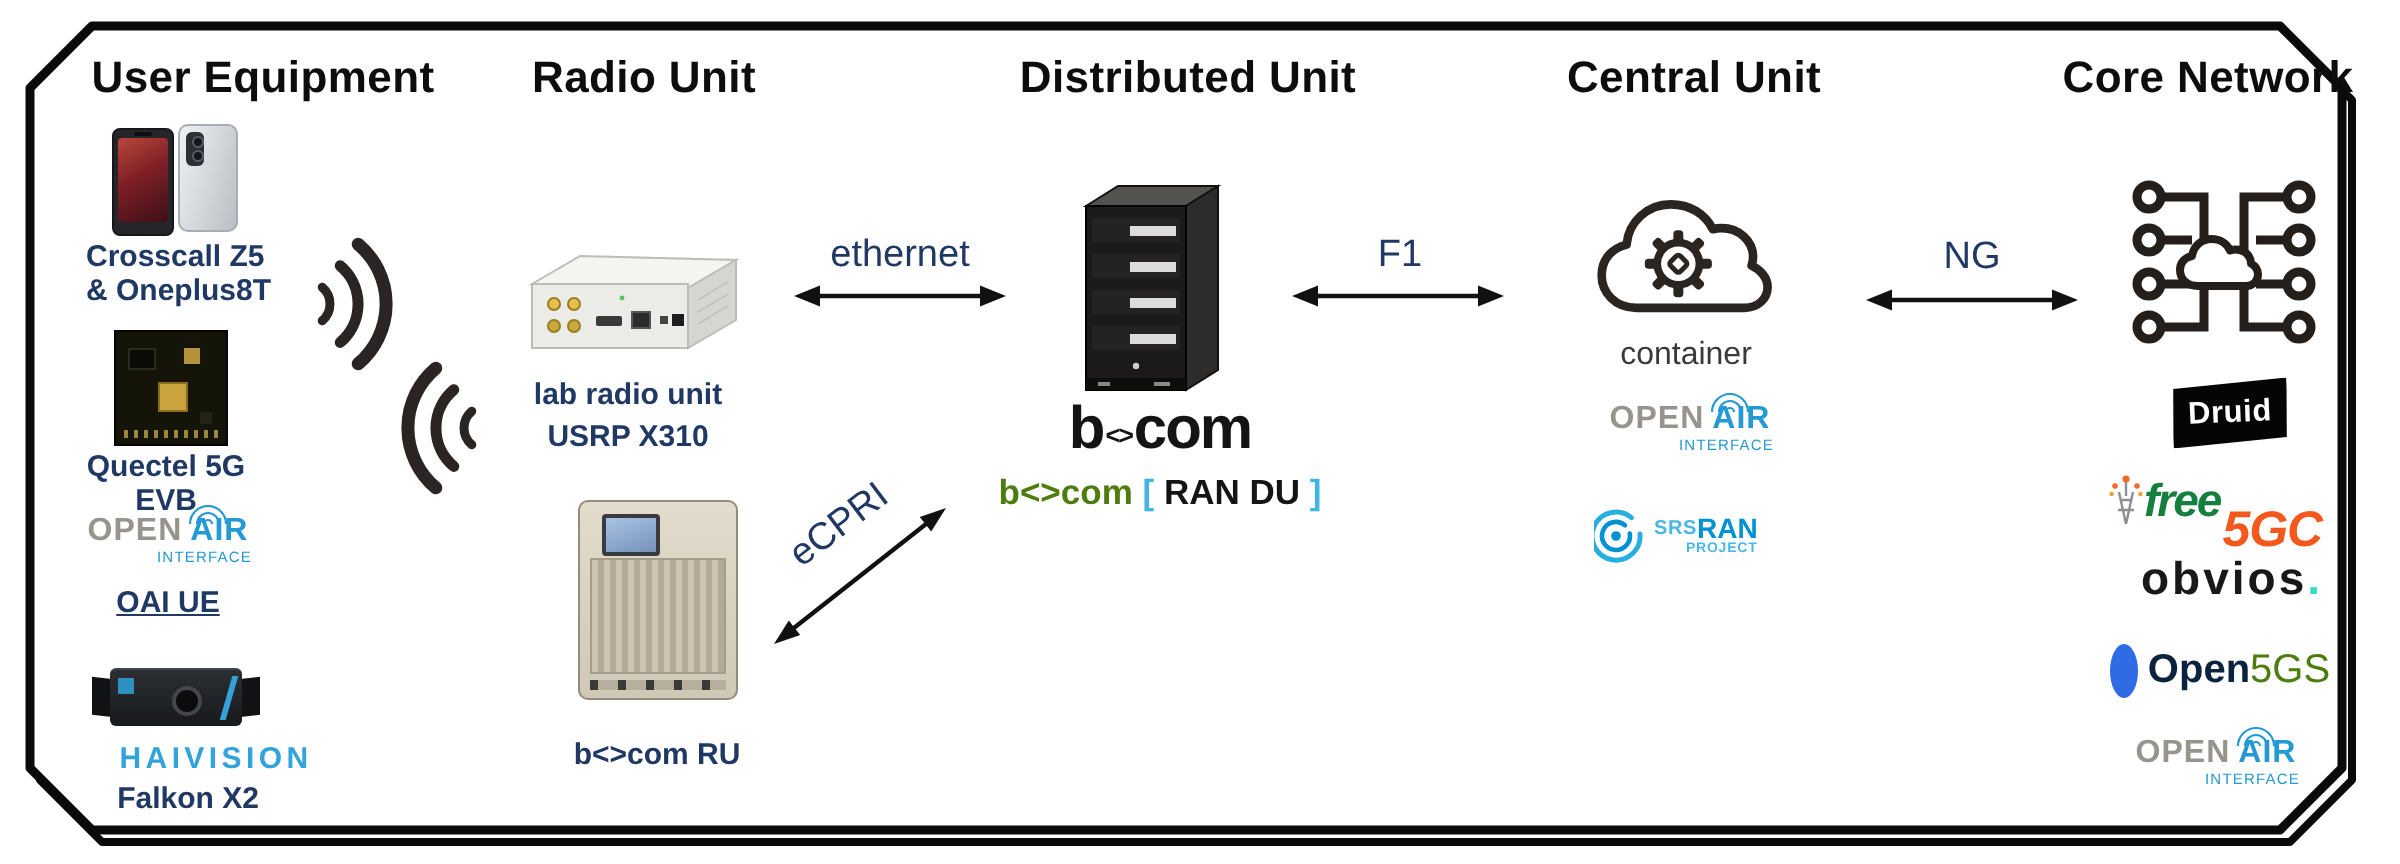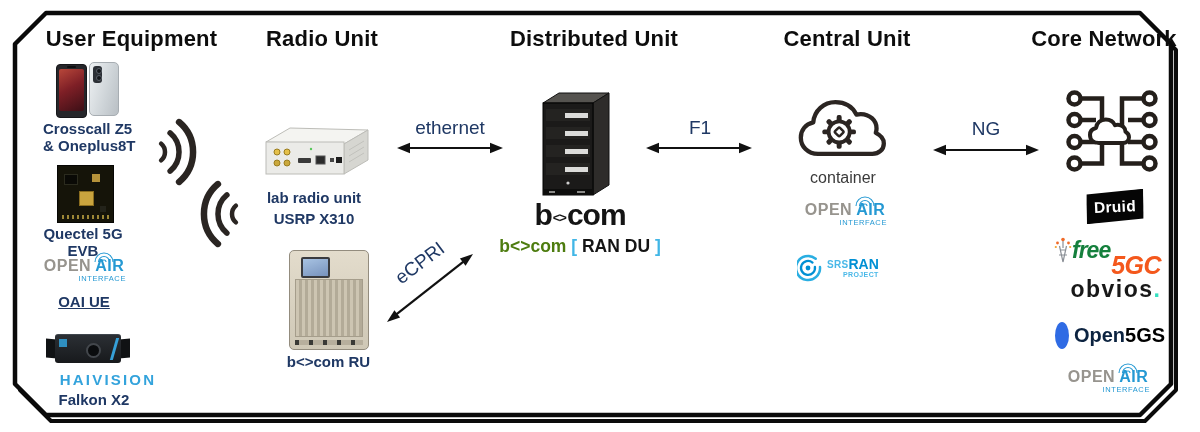--- a/index.html
+++ b/index.html
@@ -93,21 +93,21 @@
          clip-path:polygon(2% 10%,100% 0%,98% 90%,0% 100%);transform:rotate(-2.5deg);letter-spacing:.3px;}
   .f5{position:absolute;left:1054px;top:235px;width:112px;height:30px;display:flex;align-items:center;}
   .f5-free{font-size:23px;font-weight:700;font-style:italic;color:#15803d;letter-spacing:-1px;}
   .f5-gc{font-size:25px;font-weight:800;font-style:italic;color:#f4581c;letter-spacing:-.5px;margin-left:1px;margin-top:30px;}
   .obv{position:absolute;left:1070px;top:276px;width:92px;text-align:center;font-size:23px;font-weight:700;
        color:#181818;letter-spacing:1.5px;}
   .obv .dot{color:#35e0c0;}
   .o5{position:absolute;left:1056px;top:318px;width:108px;height:34px;display:flex;align-items:center;gap:5px;justify-content:center;}
   .o5-ring{width:13px;height:13px;border-radius:50%;border:7.5px solid #2f6be4;background:#fff;}
   .o5-open{font-size:20px;font-weight:800;color:#0c2340;}
-  .o5-gs{font-size:20px;font-weight:700;color:#000000;}
+  .o5-gs{font-size:20px;font-weight:400;color:#4d7c0f;}
 </style>
 </head>
 <body>
 
 <div class="stage">
 
   <svg class="abs" style="left:0;top:0;" width="1200" height="432" viewBox="0 0 1200 432">
     <path d="M46 13 L1140 13 L1171 44 L1171 384 L1140 415 L46 415 L15 384 L15 44 Z" transform="translate(5,6)" fill="none" stroke="#0a0a0a" stroke-width="4" stroke-linejoin="round"></path>
     <path d="M46 13 L1140 13 L1171 44 L1171 384 L1140 415 L46 415 L15 384 L15 44 Z" fill="#ffffff" stroke="#0a0a0a" stroke-width="4.5" stroke-linejoin="round"></path>
   </svg>
@@ -199,21 +199,21 @@
     <path d="M85 34 L100 25 M85 40 L100 31 M85 46 L100 37" stroke="#c2c2bd" stroke-width="1"></path>
   </svg>
   <div class="cap" style="left:258px;top:189px;width:112px;">lab radio unit</div>
   <div class="cap" style="left:258px;top:210px;width:112px;">USRP X310</div>
 
   <div class="rutower">
     <div class="lcd"></div>
       <div class="fins"></div>
       <div class="base"></div>
   </div>
-  <div class="cap" style="left:281px;top:353px;width:95px;">b&lt;&gt;com RU</div>
+  <div class="cap" style="left:281px;top:369px;width:95px;">b&lt;&gt;com RU</div>
 
   <div class="iflabel" style="left:399px;top:117px;width:102px;">ethernet</div>
   <svg class="abs" style="left:396px;top:140px;" width="108" height="16" viewBox="0 0 108 16">
     <line x1="12" y1="8" x2="96" y2="8" stroke="#111111" stroke-width="2.2"></line>
     <polygon points="1,8 14,2.8 14,13.2" fill="#111111"></polygon>
     <polygon points="107,8 94,2.8 94,13.2" fill="#111111"></polygon>
   </svg>
 
   <svg class="abs" style="left:541px;top:91px;" width="70" height="110" viewBox="0 0 70 110">
     <polygon points="2,12 18,2 68,2 52,12" fill="#55534f" stroke="#111111" stroke-width="1"></polygon>

